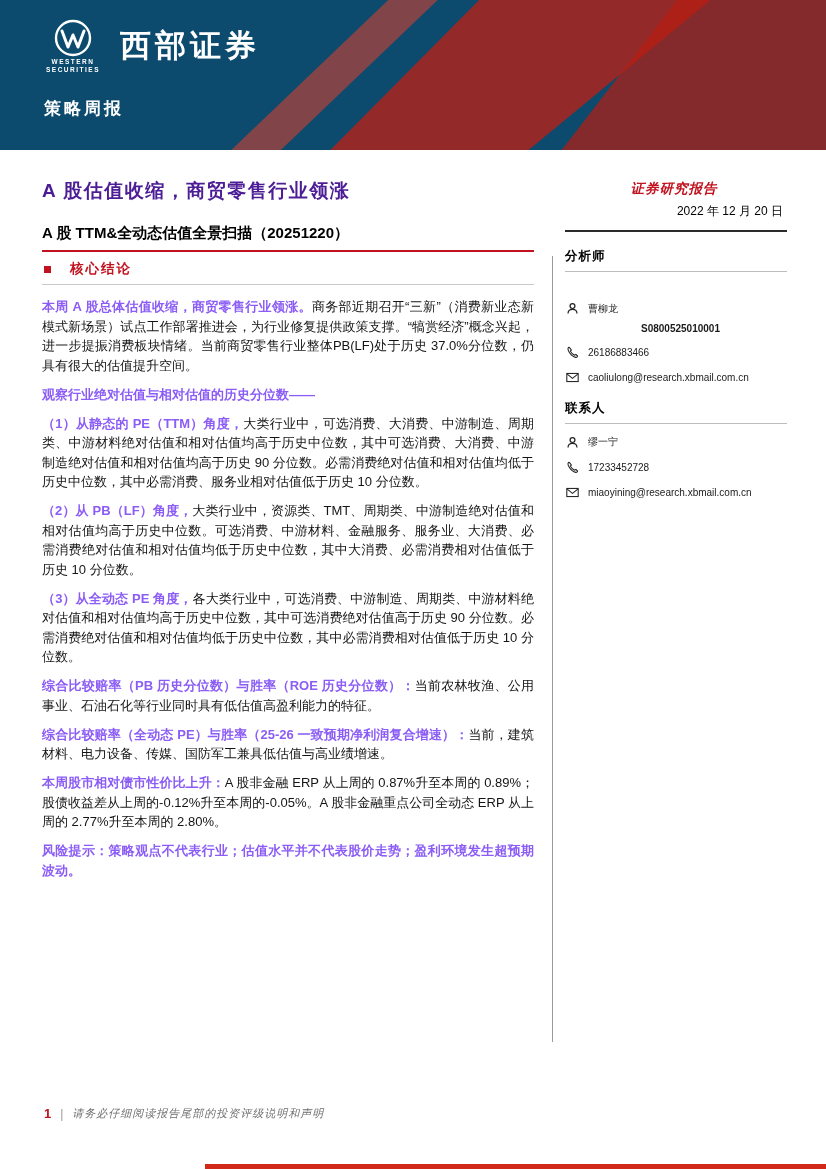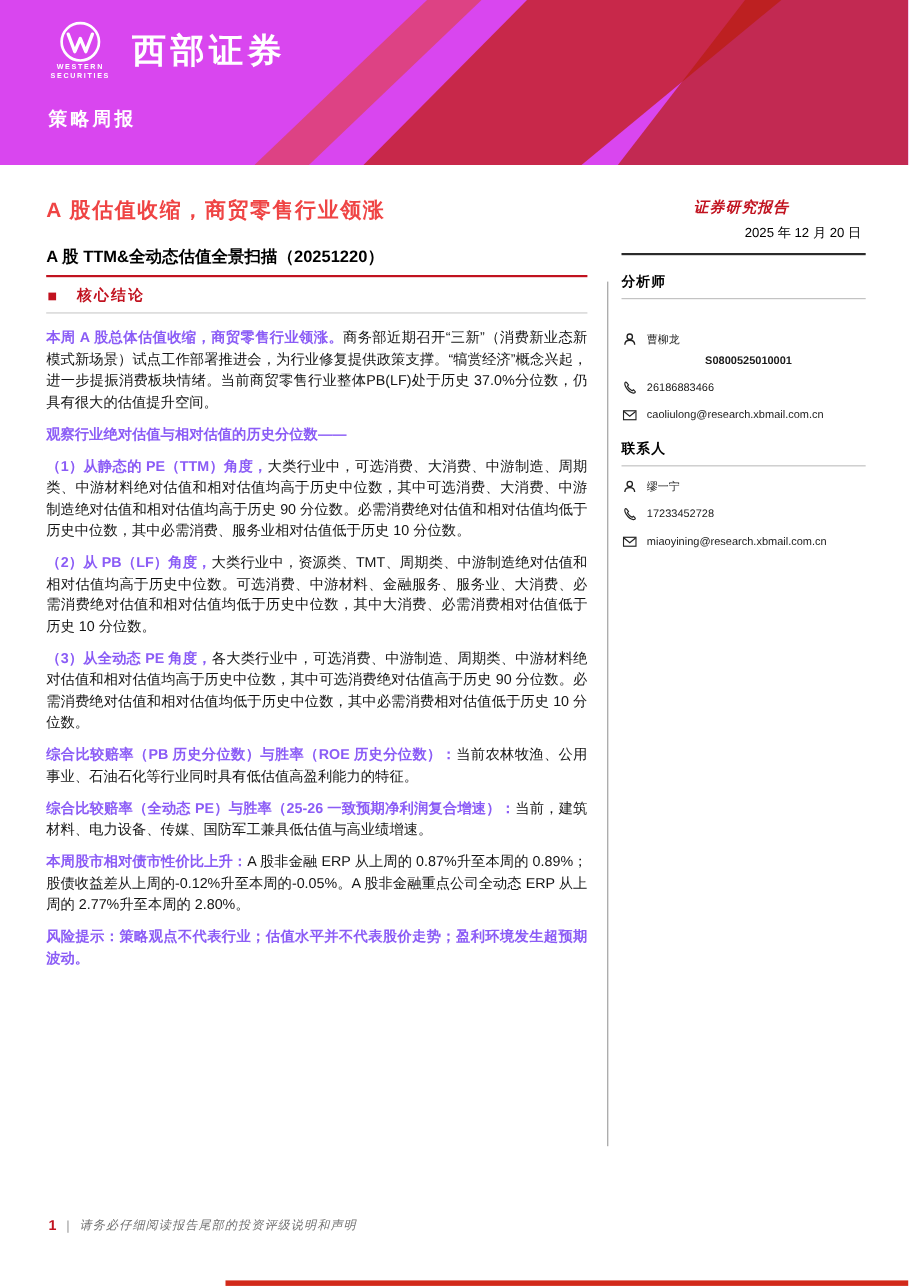--- a/index.html
+++ b/index.html
@@ -1,37 +1,37 @@
 <!DOCTYPE html>
 <html><head>
 <meta charset="utf-8">
 <style>
   * { margin:0; padding:0; box-sizing:border-box; }
   html,body { background:#ffffff; }
   body { font-family:"Liberation Sans", sans-serif; color:#141414; }
   .page { position:relative; width:826px; height:1169px; margin:0 auto; background:#ffffff; overflow:hidden; }
 
   
-  .banner { position:absolute; top:0; left:0; width:826px; height:150px; background:#d946ef; overflow:hidden; }
+  .banner { position:absolute; top:0; left:0; width:826px; height:150px; background:#0c4a6e; overflow:hidden; }
   .banner-shape-1 { position:absolute; top:0; left:0; width:100%; height:100%;
     background:#c21f13; clip-path:polygon(58% 0, 86% 0, 64% 100%, 40% 100%); opacity:.75; }
   .banner-shape-2 { position:absolute; top:0; left:0; width:100%; height:100%;
     background:#b81c10; clip-path:polygon(82% 0, 100% 0, 100% 100%, 68% 100%); opacity:.7; }
   .banner-shape-3 { position:absolute; top:0; left:0; width:100%; height:100%;
     background:#e0402c; clip-path:polygon(47% 0, 53% 0, 34% 100%, 28% 100%); opacity:.55; }
   .logo-area { position:absolute; left:42px; top:18px; display:flex; align-items:center; }
   .logo-mark { width:62px; text-align:center; color:#ffffff; }
   .logo-mark svg { display:block; margin:0 auto; }
   .logo-en { font-size:6.5px; letter-spacing:1.5px; line-height:1.3; color:#ffffff; font-weight:bold; }
   .logo-cn { margin-left:16px; font-size:31px; font-weight:bold; color:#ffffff; letter-spacing:4px; }
   .report-type { position:absolute; left:44px; top:97px; font-size:17px; font-weight:bold; color:#ffffff; letter-spacing:3px; }
 
   
   .doc-title { position:absolute; left:42px; top:178px; width:500px; font-size:19px; font-weight:bold;
-    color:#ef4444; letter-spacing:1.5px; }
+    color:#4c1d95; letter-spacing:1.5px; }
   .doc-subtitle { position:absolute; left:42px; top:224px; width:500px; font-size:15px; font-weight:bold; color:#000; }
   .red-rule { position:absolute; left:42px; top:250px; width:492px; height:2px; background:#c1121f; }
   .report-label { position:absolute; left:565px; top:180px; width:218px; text-align:center;
     font-size:13.5px; font-weight:bold; font-style:italic; color:#c1121f; letter-spacing:1px; }
   .report-date { position:absolute; left:565px; top:203px; width:218px; text-align:right; font-size:12px; color:#000; }
 
   
   .main-col { position:absolute; left:42px; top:258px; width:492px; }
   .core-header { display:flex; align-items:center; gap:19px; padding:2px 0 6px 2px; }
   .core-bullet { width:7px; height:7px; background:#c1121f; }
@@ -77,21 +77,21 @@
       </div>
       <div class="logo-cn">西部证券</div>
     </div>
     <div class="report-type">策略周报</div>
   </div>
 
   <div class="doc-title">A 股估值收缩，商贸零售行业领涨</div>
   <div class="doc-subtitle">A 股 TTM&amp;全动态估值全景扫描（20251220）</div>
   <div class="red-rule"></div>
   <div class="report-label">证券研究报告</div>
-  <div class="report-date">2025 年 12 月 20 日</div>
+  <div class="report-date">2022 年 12 月 20 日</div>
 
   <div class="vline"></div>
 
   <div class="main-col">
     <div class="core-header">
       <span class="core-bullet"></span>
       <span class="core-title">核心结论</span>
     </div>
     <div class="core-rule"></div>
 

